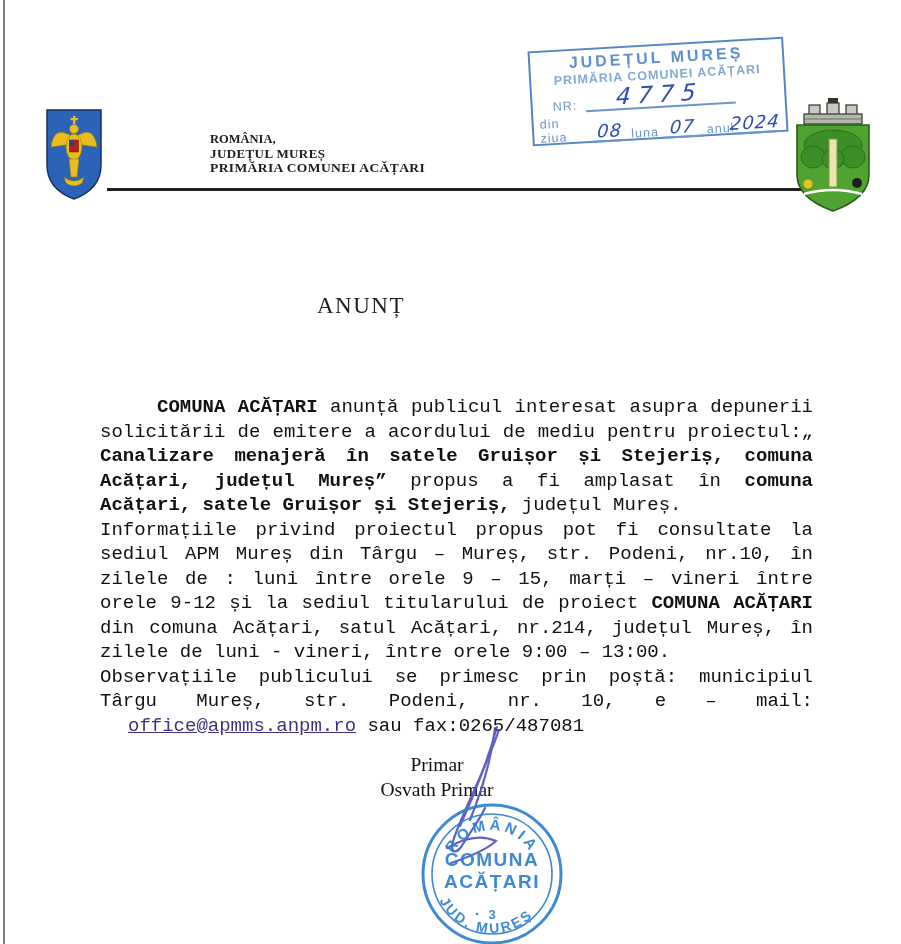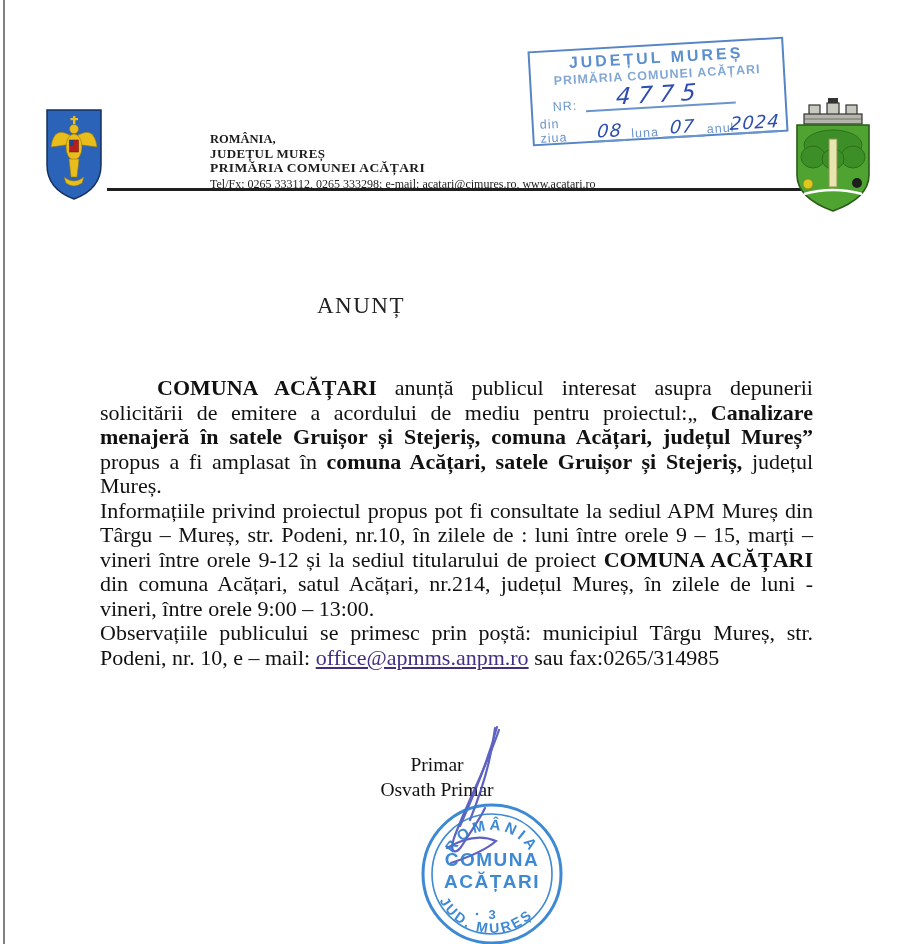--- a/index.html
+++ b/index.html
@@ -34,26 +34,26 @@
   .hw{font-family:"DejaVu Sans",sans-serif;font-style:italic;color:#2d4db0;transform:skewX(-8deg);display:inline-block;}
   .rs-nr-line{width:150px;margin-left:8px;}
   .rs-nr-line .hw{font-size:23px;letter-spacing:7px;}
   .rs-date-row .rs-underline .hw{font-size:18px;letter-spacing:1px;}
   .rs-nr-row{margin-left:14px;margin-top:1px;}
   .rs-date-row{margin-top:3px;}
 
   
   .doc-title{position:absolute;left:0;top:293px;width:722px;text-align:center;
     font-size:23px;letter-spacing:1.5px;color:#222;}
-  .doc-body{position:absolute;left:100px;top:376px;width:713px;
-    font-size:22px;line-height:24.5px;text-align:justify;color:#111;}
+  .doc-body{position:absolute;left:100px;top:395px;width:713px;
+    font-size:19px;line-height:24.5px;text-align:justify;color:#111;font-family:Liberation Mono, monospace;}
   .doc-body p{margin:0;}
   .p-indent{text-indent:57px;}
   .b{font-weight:bold;}
-  .email-link{color:#403082;text-decoration:underline;}
+  .email-link{color:#403082;text-decoration:underline;margin-left:28px;}
 
   
   .sig-block{position:absolute;left:349px;top:752px;width:176px;text-align:center;
     font-size:19.5px;line-height:25px;color:#111;}
   .sig-ink{position:absolute;left:400px;top:700px;pointer-events:none;}
 
   
   .round-stamp{position:absolute;left:415px;top:802px;}
   .round-stamp text{font-family:"Liberation Sans",sans-serif;fill:#2e7fd0;}
 </style>
@@ -75,21 +75,20 @@
     <path d="M25,52 H35 L33,70 H27 Z" fill="#e9bd1c" stroke="#9a7a08" stroke-width=".6"></path>
     <path d="M20,70 Q30,78 40,70 L38,76 Q30,82 22,76 Z" fill="#e9bd1c" stroke="#9a7a08" stroke-width=".5"></path>
     <rect x="25.5" y="33" width="9" height="12" fill="#b32020" stroke="#6e1010" stroke-width=".5"></rect>
     <rect x="25.5" y="33" width="4.5" height="6" fill="#224488"></rect>
   </svg>
 
   <div class="header-block">
     <div class="h-country">ROMÂNIA,</div>
     <div class="h-county">JUDEȚUL MUREȘ</div>
     <div class="h-inst">PRIMĂRIA COMUNEI ACĂȚARI</div>
-    <div class="h-contact"><span>Tel/Fx: 0265 333112, 0265 333298; e-mail: </span><span class="links">acatari@cjmures.ro, www.acatari.ro</span></div>
   </div>
   <div class="header-rule"></div>
 
   <div class="reg-stamp">
     <div class="rs-l1">JUDEȚUL MUREȘ</div>
     <div class="rs-l2">PRIMĂRIA COMUNEI ACĂȚARI</div>
     <div class="rs-row rs-nr-row">
       <span class="rs-label">NR:</span>
       <span class="rs-underline rs-nr-line"><span class="hw">4775</span></span>
     </div>
@@ -119,21 +118,21 @@
     <circle cx="16" cy="87" r="5" fill="#ddc821" stroke="#8f8015" stroke-width=".8"></circle>
     <circle cx="65" cy="86" r="5" fill="#1e1e1e"></circle>
     <path d="M12,97 Q41,89 70,97" stroke="#ffffff" stroke-width="2.6" fill="none"></path>
   </svg>
 
   <div class="doc-title">ANUNȚ</div>
 
   <div class="doc-body">
     <p class="p-indent"><span class="b">COMUNA ACĂȚARI</span><span> anunță publicul interesat asupra depunerii solicitării de emitere a acordului de mediu pentru proiectul:„ </span><span class="b">Canalizare menajeră în satele Gruișor și Stejeriș, comuna Acățari, județul Mureș”</span><span> propus a fi amplasat în </span><span class="b">comuna Acățari, satele Gruișor și Stejeriș,</span><span> județul Mureș.</span></p>
     <p><span>Informațiile privind proiectul propus pot fi consultate la sediul APM Mureș din Târgu – Mureș, str. Podeni, nr.10, în zilele de : luni între orele 9 – 15, marți – vineri între orele 9-12 și la sediul titularului de proiect </span><span class="b">COMUNA ACĂȚARI</span><span> din comuna Acățari, satul Acățari, nr.214, județul Mureș, în zilele de luni - vineri, între orele 9:00 – 13:00.</span></p>
-    <p><span>Observațiile publicului se primesc prin poștă: municipiul Târgu Mureș, str. Podeni, nr. 10, e – mail: </span><span class="email-link">office@apmms.anpm.ro</span><span> sau fax:0265/314985</span></p>
+    <p><span>Observațiile publicului se primesc prin poștă: municipiul Târgu Mureș, str. Podeni, nr. 10, e – mail: </span><span class="email-link">office@apmms.anpm.ro</span><span> sau fax:0265/487081</span></p>
   </div>
 
   <div class="sig-block">
     <div>Primar</div>
     <div>Osvath Primar</div>
   </div>
 
   <svg class="sig-ink" width="200" height="175" viewBox="0 0 200 175">
     <g stroke="#4348b8" stroke-width="2.2" fill="none" stroke-linecap="round" opacity=".85">
       <path d="M97,27 C88,60 74,95 60,126"></path>

